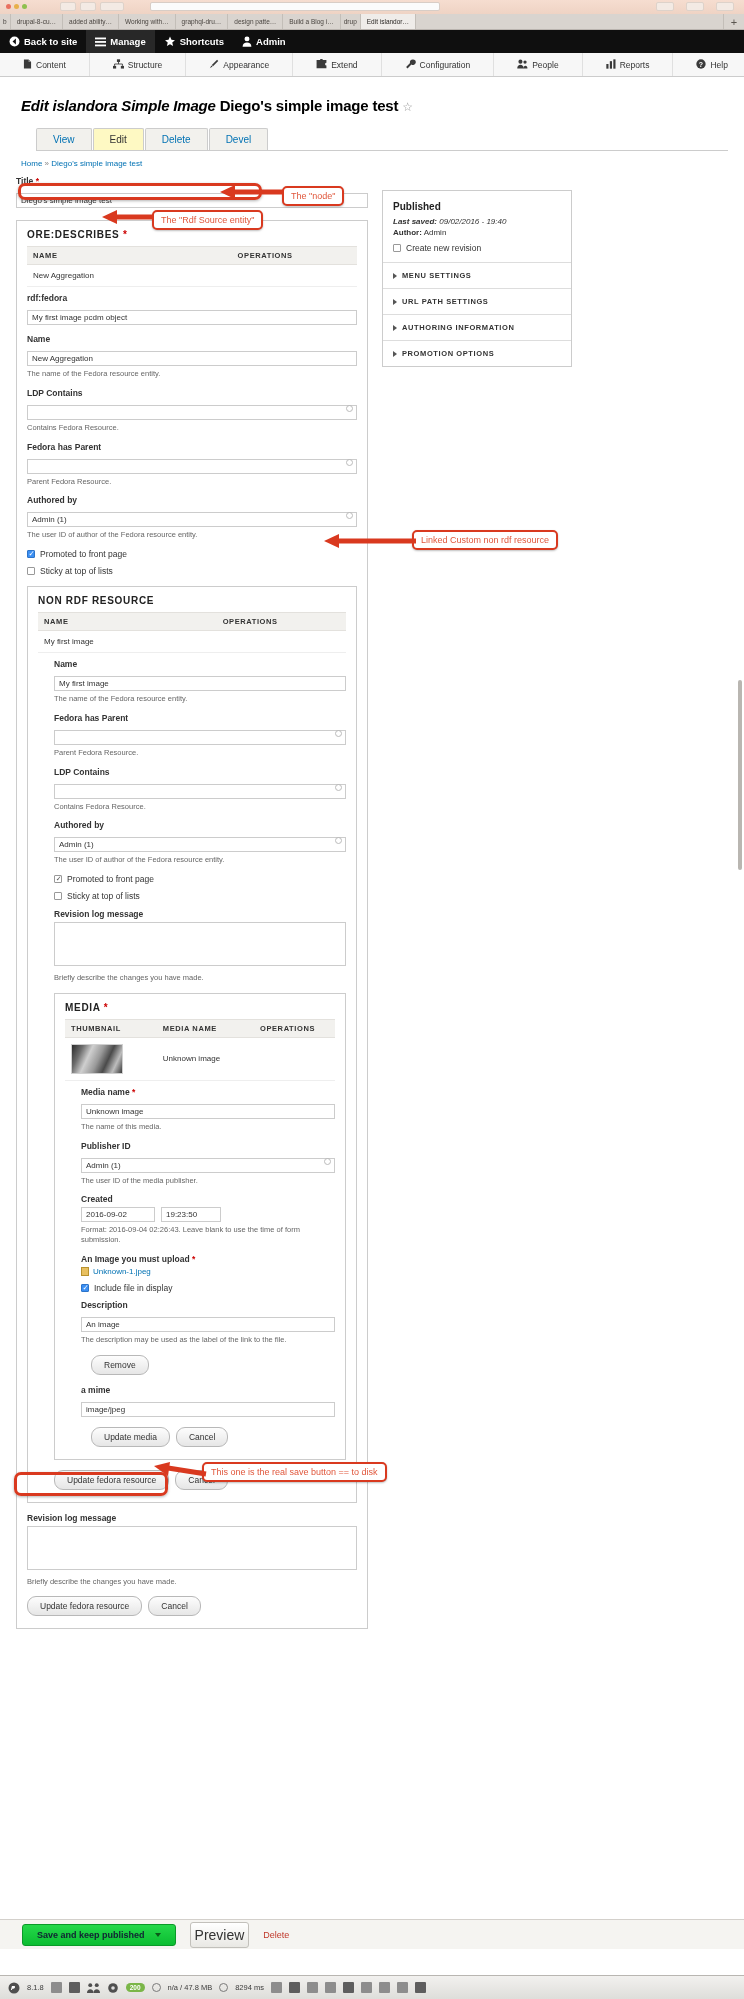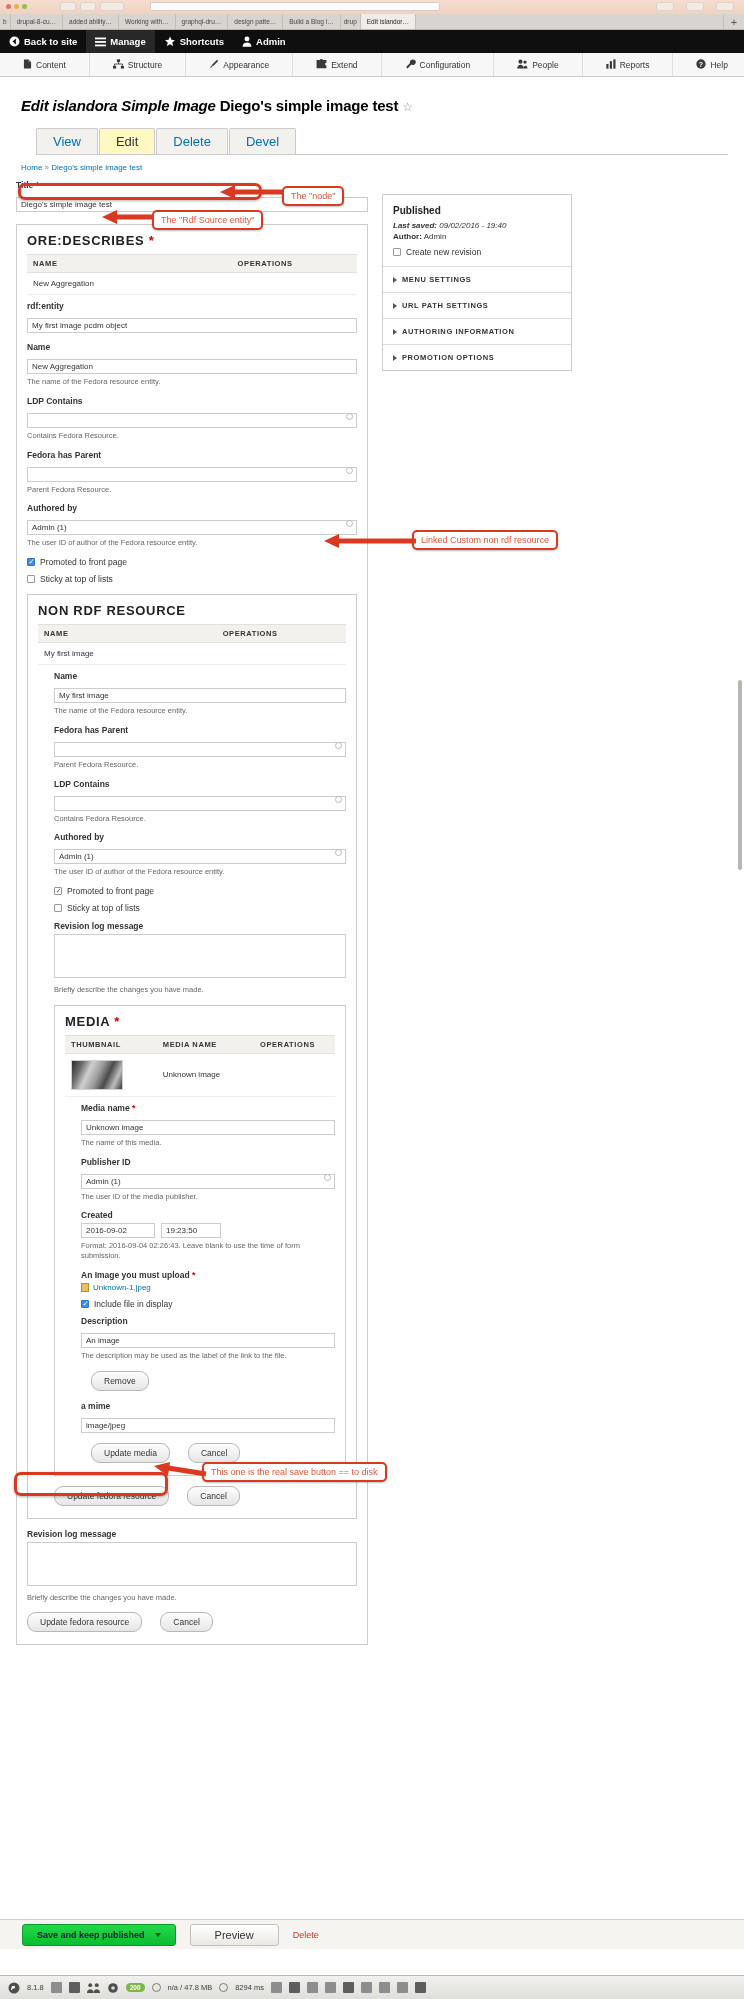--- a/index.html
+++ b/index.html
@@ -77,21 +77,21 @@
 
   h1.title {
     font-size:15px; font-weight:bold; color:#000;
     margin:20px 0 14px 5px; letter-spacing:-0.2px;
   }
   h1.title .em { font-style:italic; }
   h1.title .star { color:#999; font-weight:normal; font-size:12px; }
 
   .tabs-sec { display:flex; gap:0; margin-left:20px; align-items:flex-end; border-bottom:1px solid #ccc; padding-left:0;}
   .tabs-sec .t {
-    padding:5px 16px; font-size:13px; color:#0071b3;
+    padding:5px 16px; font-size:10px; color:#0071b3;
     border:1px solid #ccc; border-bottom:none; background:#f2f1ed;
     margin-right:1px; border-radius:2px 2px 0 0;
   }
   .tabs-sec .t.active { background:#fef9c3; color:#333; font-weight:normal; }
 
   .breadcrumb { font-size:8px; color:#0071b3; margin:8px 0 8px 5px; }
   .breadcrumb .sep { color:#888; }
 
   .cols { display:flex; gap:14px; align-items:flex-start; }
   .colmain { width:352px; flex:0 0 352px; }
@@ -121,38 +121,38 @@
   .cb.on:after {
     content:"✓"; position:absolute; left:0.5px; top:-2px; color:#fff; font-size:7.5px; line-height:10px;
   }
   .cb.ongray { background:#fff; border-color:#999; position:relative; }
   .cb.ongray:after { content:"✓"; position:absolute; left:0.8px; top:-2.5px; color:#555; font-size:7px; line-height:10px;}
 
   fieldset.fs {
     border:1px solid #ccc; margin:12px 0; padding:8px 10px 10px 10px; background:#fff;
   }
   fieldset.fs > legend, .fstitle {
-    font-size:13px; font-weight:bold; letter-spacing:0.7px; color:#222;
+    font-size:10px; font-weight:bold; letter-spacing:0.7px; color:#222;
     padding:0 0 6px 0; margin:0;
   }
   .fstitle .req { color:#c00; }
 
   table.gt { width:100%; border-collapse:collapse; margin-bottom:6px; }
   table.gt th {
     text-align:left; font-size:7.5px; letter-spacing:0.6px; font-weight:bold; color:#333;
     padding:4px 6px; background:#f2f1ee; border-top:1px solid #e3e1dd; border-bottom:1px solid #e3e1dd;
   }
   table.gt td { font-size:8px; color:#333; padding:6px 6px; border-bottom:1px solid #eee; }
 
   .btn {
     display:inline-block; font-size:8.5px; padding:4px 12px; border:1px solid #b8b8b8;
     border-radius:9px; background:linear-gradient(#fdfdfd,#e6e6e6); color:#333;
     font-family:"Liberation Sans", sans-serif; cursor:pointer; white-space:nowrap;
   }
-  .btnrow { display:flex; gap:18px; margin:10px 0 2px 0; }
+  .btnrow { display:flex; gap:6px; margin:10px 0 2px 0; }
 
   .filelink { font-size:8px; color:#0071b3; display:flex; align-items:center; gap:4px; margin:3px 0 7px 0;}
   .fileico { width:8px; height:9px; background:#e8c060; border:1px solid #b8922f; display:inline-block;}
 
   
   .sidebox { border:1px solid #ccc; background:#fff; }
   .sidebox .pub { padding:10px 10px 9px 10px; }
   .sidebox .pubt { font-size:10px; font-weight:bold; color:#222; margin-bottom:5px;}
   .sidebox .meta { font-size:8px; color:#333; margin:2px 0; }
   .sidebox .meta b { font-weight:bold; }
@@ -182,21 +182,21 @@
     position:absolute; left:0; right:0; bottom:50px; height:30px;
     background:#f5f4f1; border-top:1px solid #d3d0cb;
     display:flex; align-items:center; padding-left:22px; gap:14px; z-index:30;
   }
   .savebtn {
     background:linear-gradient(#25d84a,#0bbd31); border:1px solid #0a9a28;
     border-radius:3px; color:#123; font-size:9px; font-weight:bold;
     padding:5px 14px; display:flex; align-items:center; gap:10px;
   }
   .savebtn .caret { width:0;height:0;border-top:4px solid #0a5a18;border-left:3.5px solid transparent;border-right:3.5px solid transparent;}
-  .previewbtn { font-size:11px; color:#333; border:1px solid #c2c0bb; background:linear-gradient(#fff,#e9e8e4); border-radius:3px; padding:4px 24px;}
+  .previewbtn { font-size:14px; color:#333; border:1px solid #c2c0bb; background:linear-gradient(#fff,#e9e8e4); border-radius:3px; padding:4px 4px;}
   .deletelink { font-size:9px; color:#c0392b; }
 
   
   .statusbar {
     position:absolute; left:0; right:0; bottom:0; height:24px;
     background:linear-gradient(#f2f1ef,#dededa); border-top:1px solid #b9b6b1;
     display:flex; align-items:center; gap:7px; padding:0 8px;
     font-size:7.5px; color:#3b3b3b;
   }
   .statusbar .sbi { display:flex; align-items:center; gap:3px; }
@@ -400,21 +400,21 @@
             <th style="width:62%">NAME</th>
             <th>OPERATIONS</th>
           </tr>
           <tr>
             <td>New Aggregation</td>
             <td></td>
           </tr>
         </tbody>
             </table>
 
-        <label class="fl">rdf:entity</label>
+        <label class="fl">rdf:fedora</label>
         <input class="tf" value="My first image pcdm object" style="">
 
         <label class="fl" style="margin-top:9px">Name</label>
         <input class="tf" value="New Aggregation" style="">
         <div class="desc">The name of the Fedora resource entity.</div>
 
         <label class="fl">LDP Contains</label>
         <div class="autowrap">
           <input class="tf" value="" style="">
           <span class="throbber"></span>

